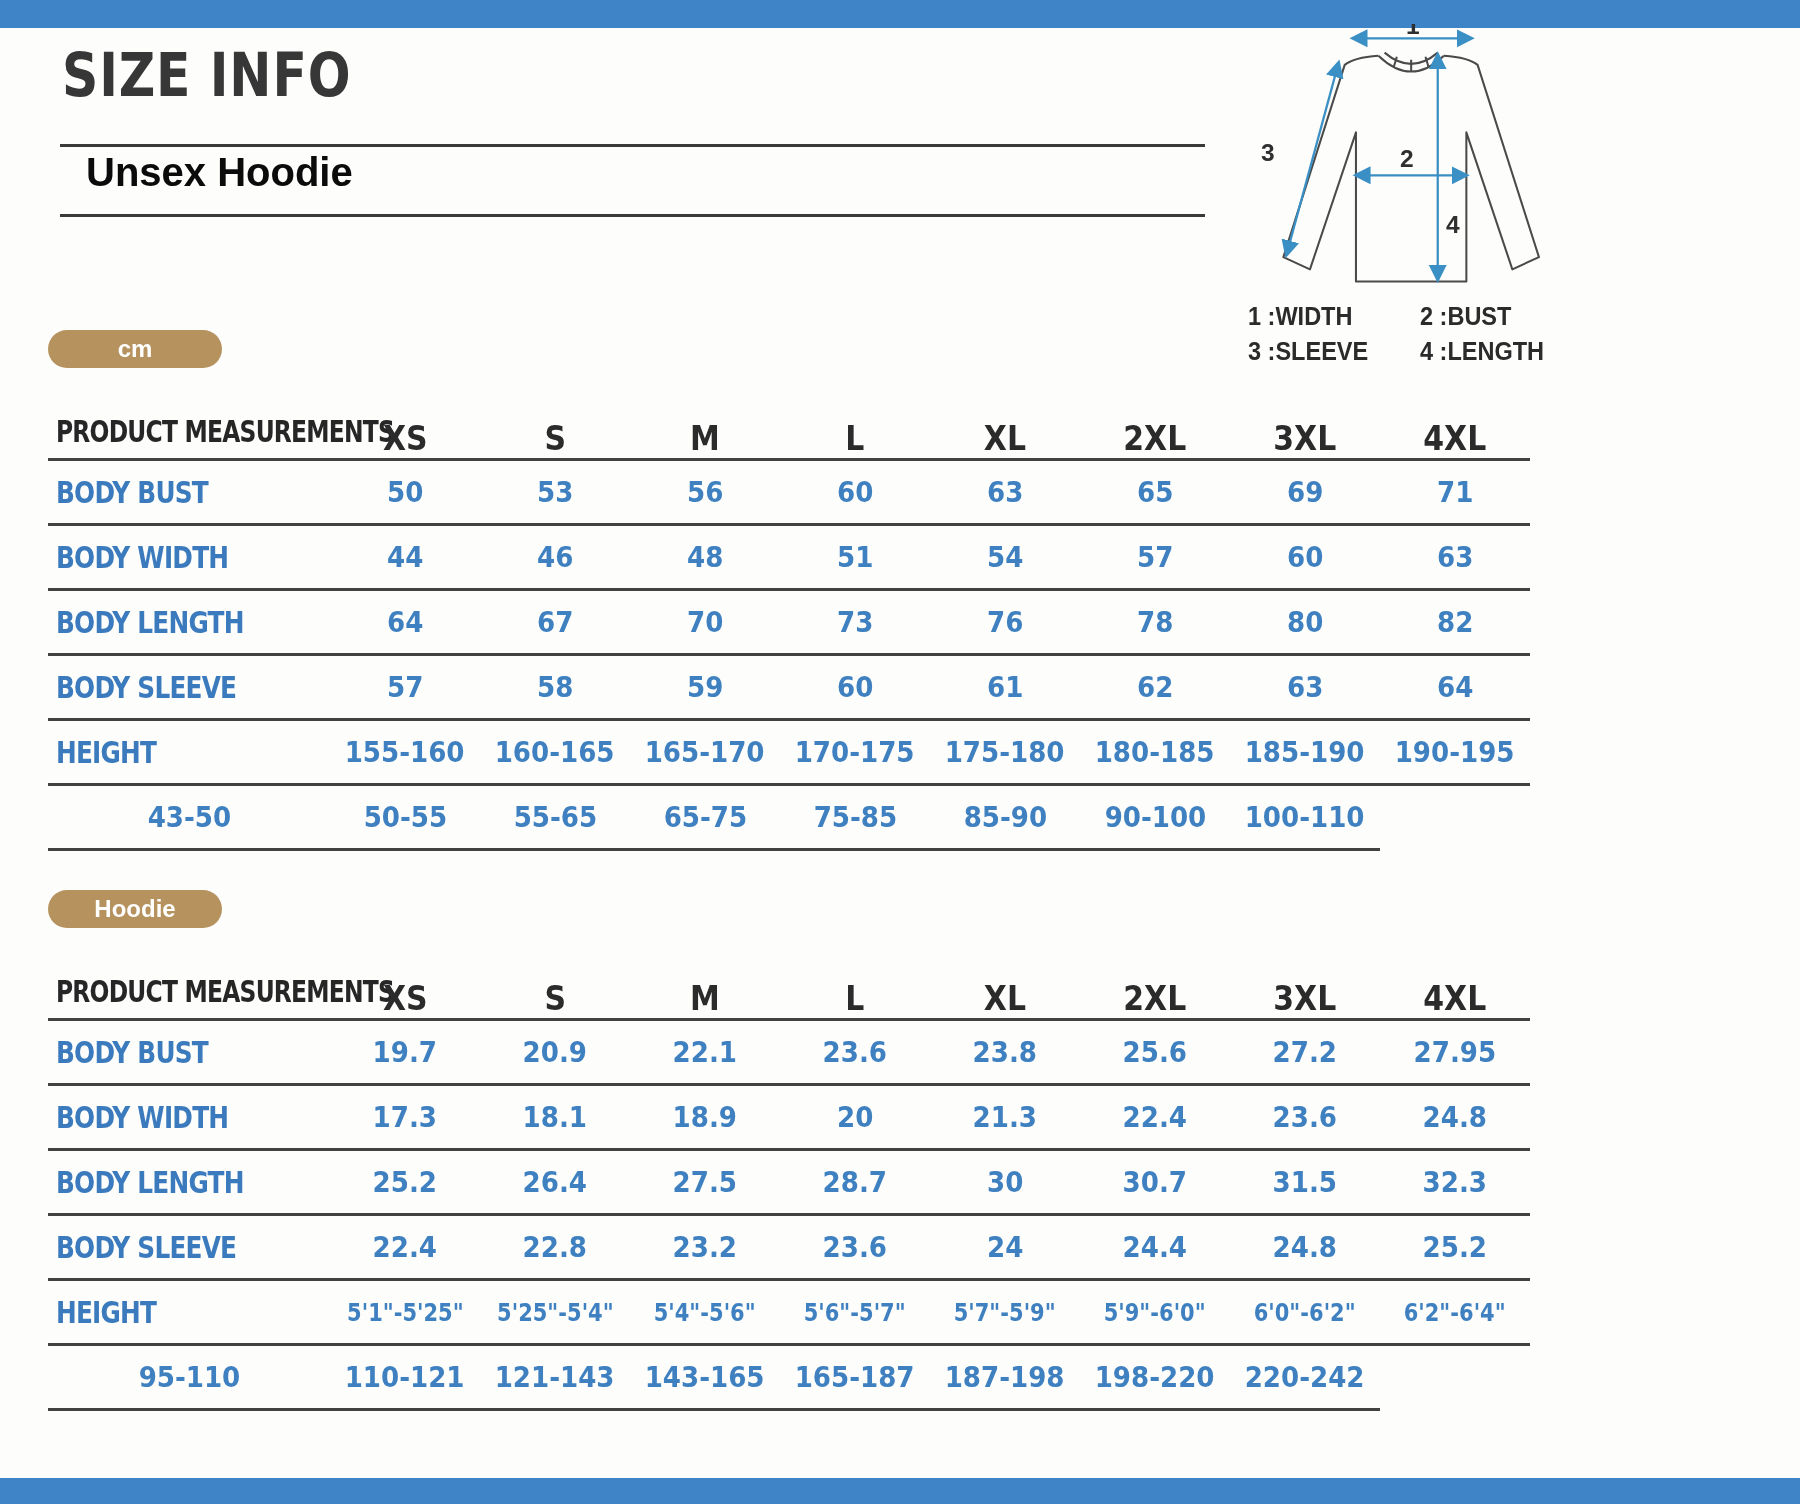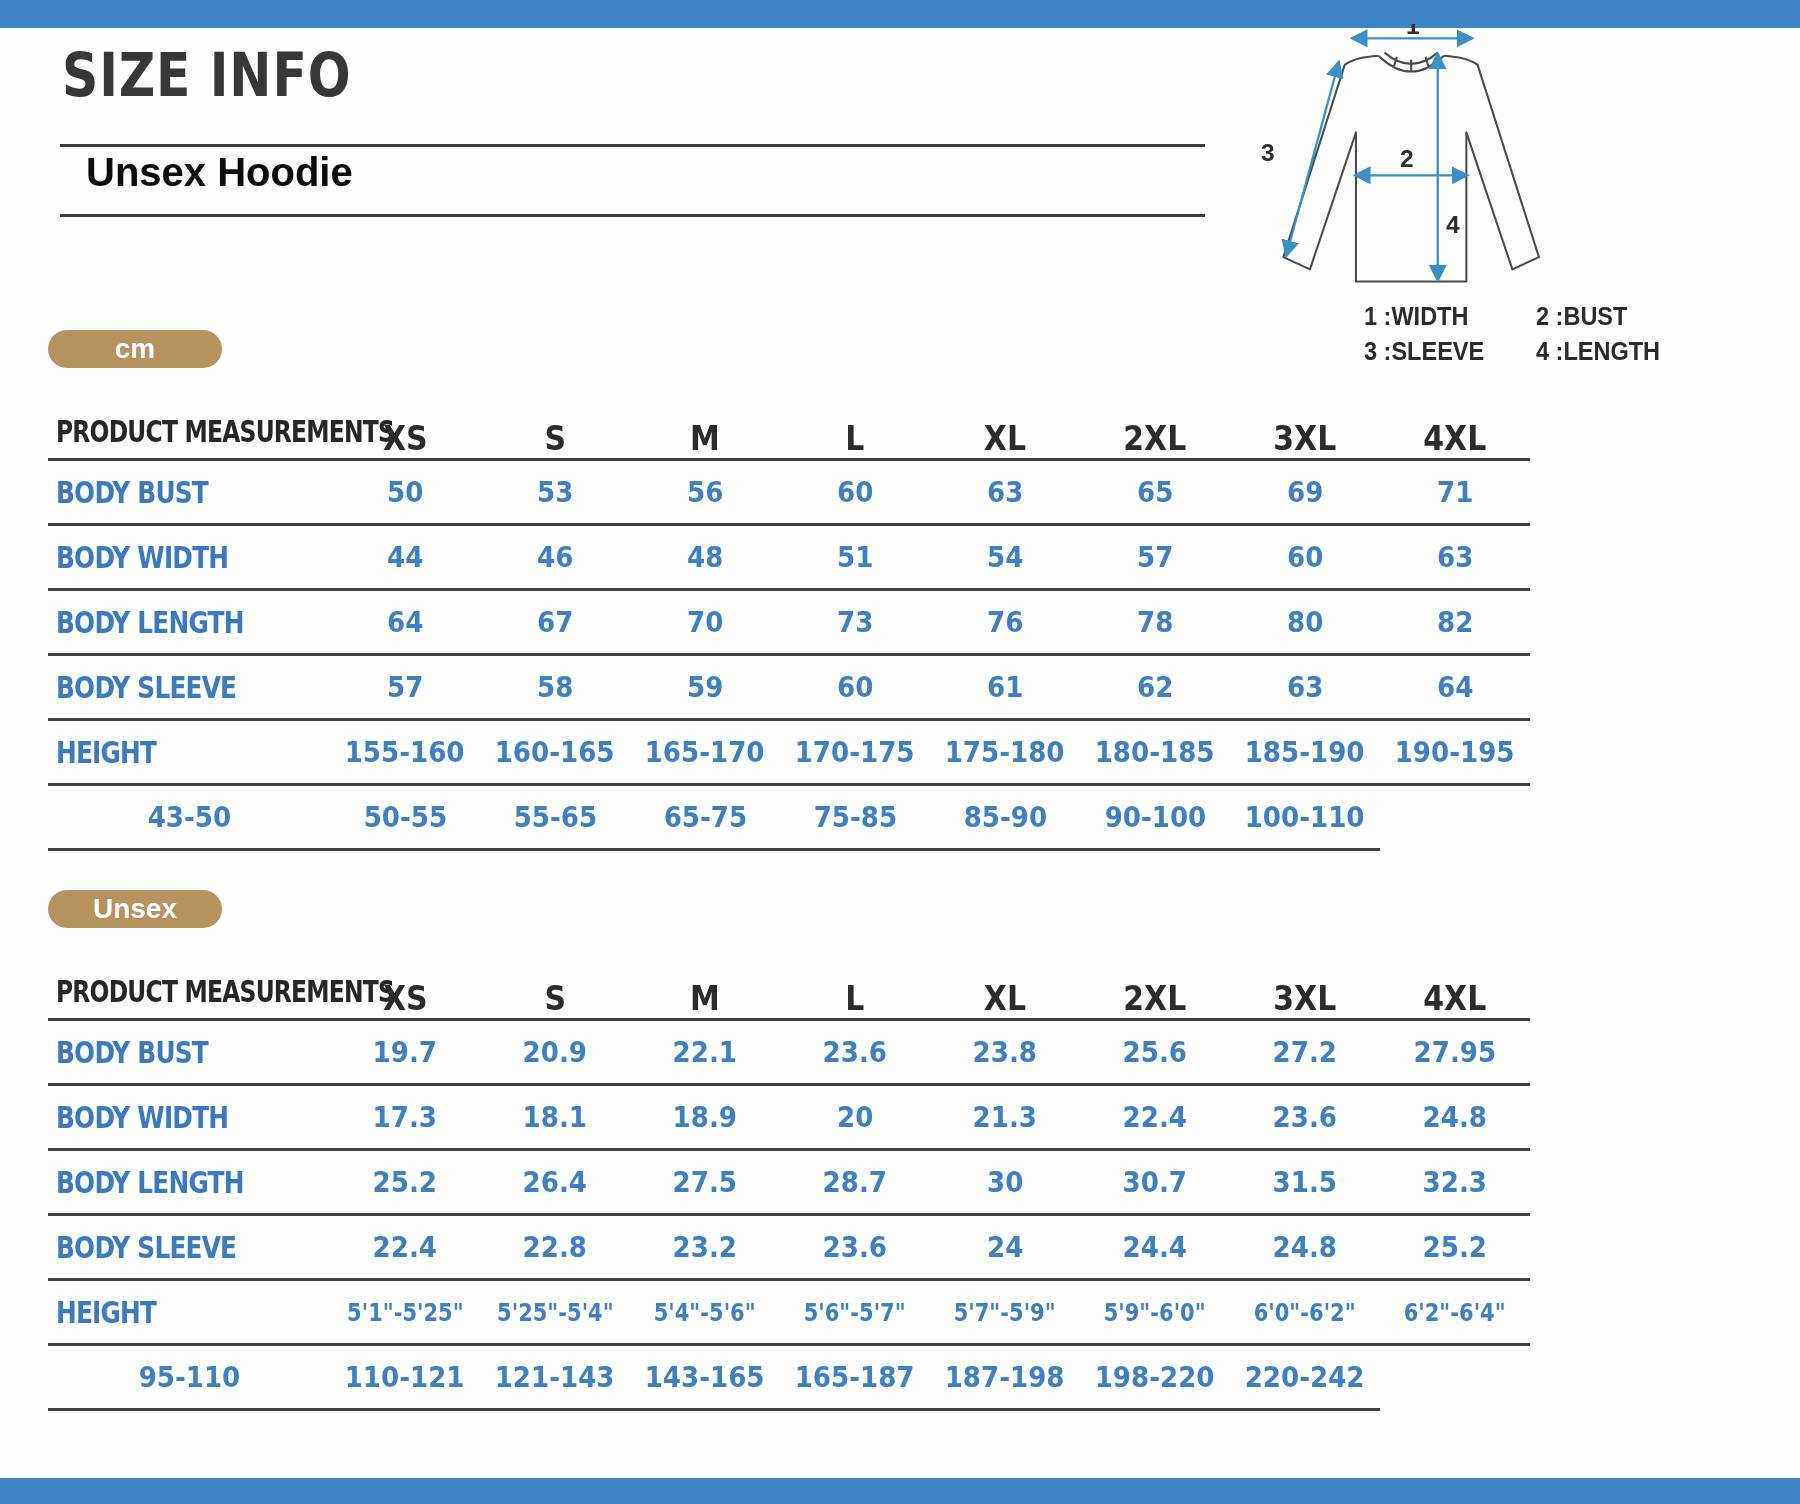--- a/index.html
+++ b/index.html
@@ -20,35 +20,35 @@
   .rule{position:absolute;left:60px;width:1145px;height:3px;background:#3a3a3a;}
   .rule-1{top:144px;}
   .rule-2{top:214px;}
   .product-name{
     position:absolute;left:86px;top:150px;font-size:40px;font-weight:bold;
     color:#0b0b0b;white-space:nowrap;
   }
 
   .diagram-svg{position:absolute;left:1230px;top:24px;width:348px;height:276px;}
   .legend{
-    position:absolute;left:1364px;top:302px;display:grid;
+    position:absolute;left:1248px;top:302px;display:grid;
     grid-template-columns:172px auto;row-gap:6px;
   }
   .legend-item{
     font-size:25px;font-weight:bold;color:#2b2b2b;white-space:nowrap;
     transform:scaleX(.94);transform-origin:left;
   }
 
   .size-table{position:absolute;left:48px;width:1482px;}
   .table-cm{top:330px;}
   .table-in{top:890px;}
   .unit-badge{
     display:inline-flex;align-items:center;justify-content:center;
     min-width:150px;height:38px;padding:0 12px;border-radius:20px;
-    background:#b6925e;color:#ffffff;font-weight:bold;font-size:28px;
+    background:#b6925e;color:#ffffff;font-weight:bold;font-size:24px;
   }
   .grid{
     display:grid;grid-template-columns:282px repeat(8,150px);
     margin-top:36px;
   }
   .cell{
     display:flex;align-items:center;justify-content:center;
     border-bottom:3px solid #424242;height:62px;
   }
   .cell.th-label,.cell.row-label{justify-content:flex-start;padding-left:8px;}
@@ -308,21 +308,21 @@
         <span>90-100</span>
       </div>
       <div class="cell val">
         <span>100-110</span>
       </div>
     </div>
 </section>
 
 <section class="size-table table-in">
   <div class="unit-badge">
-    <span>Unsex</span>
+    <span>Hoodie</span>
   </div>
   <div class="grid">
       <div class="cell th-label">
         <span>PRODUCT MEASUREMENTS</span>
       </div>
       <div class="cell th-size">
         <span>XS</span>
       </div>
       <div class="cell th-size">
         <span>S</span>

